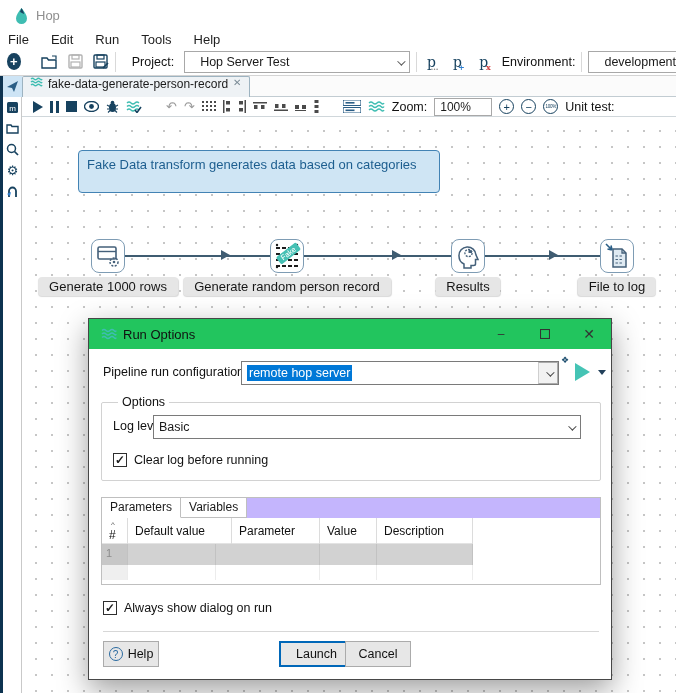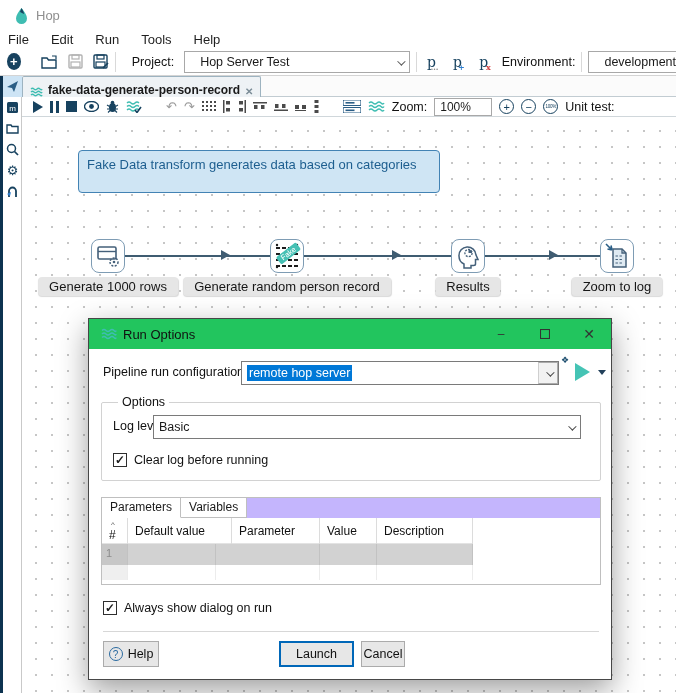--- a/index.html
+++ b/index.html
@@ -33,21 +33,21 @@
   #side-strip { position:absolute; left:0; top:76px; width:3px; height:617px; background:#0d3350; }
   #sidebar { position:absolute; left:3px; top:76px; width:19px; height:617px; background:#fff;
     border-right:1px solid #c9c9c9; }
   .side-btn { width:19px; height:21px; display:flex; align-items:center; justify-content:center; }
   .side-btn.active { background:#cde4f5; }
 
   
   #tabbar { position:absolute; left:22px; top:76px; width:654px; height:21px; background:#fbfbfb;
     border-bottom:1px solid #c2ccd2; display:flex; }
   .tab { height:21px; background:#eef2f5; border:1px solid #9db3c0; border-bottom:none;
-    display:flex; align-items:flex-end; padding:0 7px; gap:5px; font-size:12px; border-radius:2px 2px 0 0;font-weight:bold; }
+    display:flex; align-items:flex-start; padding:0 7px; gap:5px; font-size:12px; border-radius:2px 2px 0 0; }
   .tab-close { color:#7a8b96; font-size:10px; }
 
   
   #pipe-toolbar { position:absolute; left:22px; top:97px; width:654px; height:20px; background:#fff;
     border-bottom:1px solid #d0d7db; display:flex; align-items:center; gap:7px; padding-left:10px; overflow:hidden; }
   .pt-icon { flex:none; display:flex; align-items:center; justify-content:center; height:16px; }
   .glyph-gray { color:#9c9c9c; font-size:13px; }
   .mini-combo { position:relative; width:58px; height:18px; border:1px solid #a8a8a8; background:#fff;
     font-size:12px; display:flex; align-items:center; padding-left:5px; flex:none; }
   .circle-btn { width:15px; height:15px; border-radius:50%; border:1.2px solid #17425f; color:#17425f;
@@ -413,21 +413,21 @@
   <div class="xform-icon" style="left:578px;top:122px">
     <svg width="24" height="26" viewBox="0 0 24 26">
       <path d="M8 6 h9 l4 4 v14 H8 Z" fill="#dfeaf2" stroke="#44607a" stroke-width="1.5"></path>
       <path d="M17 6 v4 h4" fill="none" stroke="#44607a" stroke-width="1.3"></path>
       <g stroke="#44607a" stroke-width="1.1" stroke-dasharray="2.4 1.6">
           <path d="M10.5 13 h8 M10.5 16.5 h8 M10.5 20 h8"></path>
         </g>
       <path d="M1 1 L7 7 M7 7 l-4.5-1 M7 7 l-1-4.5" stroke="#2a5e86" stroke-width="1.6" fill="none"></path>
     </svg>
   </div>
-  <div class="xform-label" style="left:595px">Zoom to log</div>
+  <div class="xform-label" style="left:595px">File to log</div>
 </div>
 
 <div id="dialog">
   <div id="dlg-titlebar">
     <svg class="abs" style="left:12px;top:9px" width="16" height="12" viewBox="0 0 16 12">
       <path d="M1 2.5 q2-2 4 0 t4 0 t4 0 t2 0 M1 6 q2-2 4 0 t4 0 t4 0 t2 0 M1 9.5 q2-2 4 0 t4 0 t4 0 t2 0" fill="none" stroke="#3fbdb2" stroke-width="1.4"></path>
     </svg>
     <span id="dlg-title">Run Options</span>
     <div class="dlg-controls">
       <div class="dlg-ctrl">
@@ -510,16 +510,16 @@
 
   <div class="dlg-sep"></div>
 
   <div class="btn" style="left:14px;top:322px;width:56px">
     <span class="help-q">?</span>
     <span>Help</span>
   </div>
   <div class="btn default" style="left:190px;top:322px;width:75px">
     <span>Launch</span>
   </div>
-  <div class="btn" style="left:272px;top:322px;width:44px">
+  <div class="btn" style="left:256px;top:322px;width:66px">
     <span>Cancel</span>
   </div>
 </div>
 
 </body></html>

